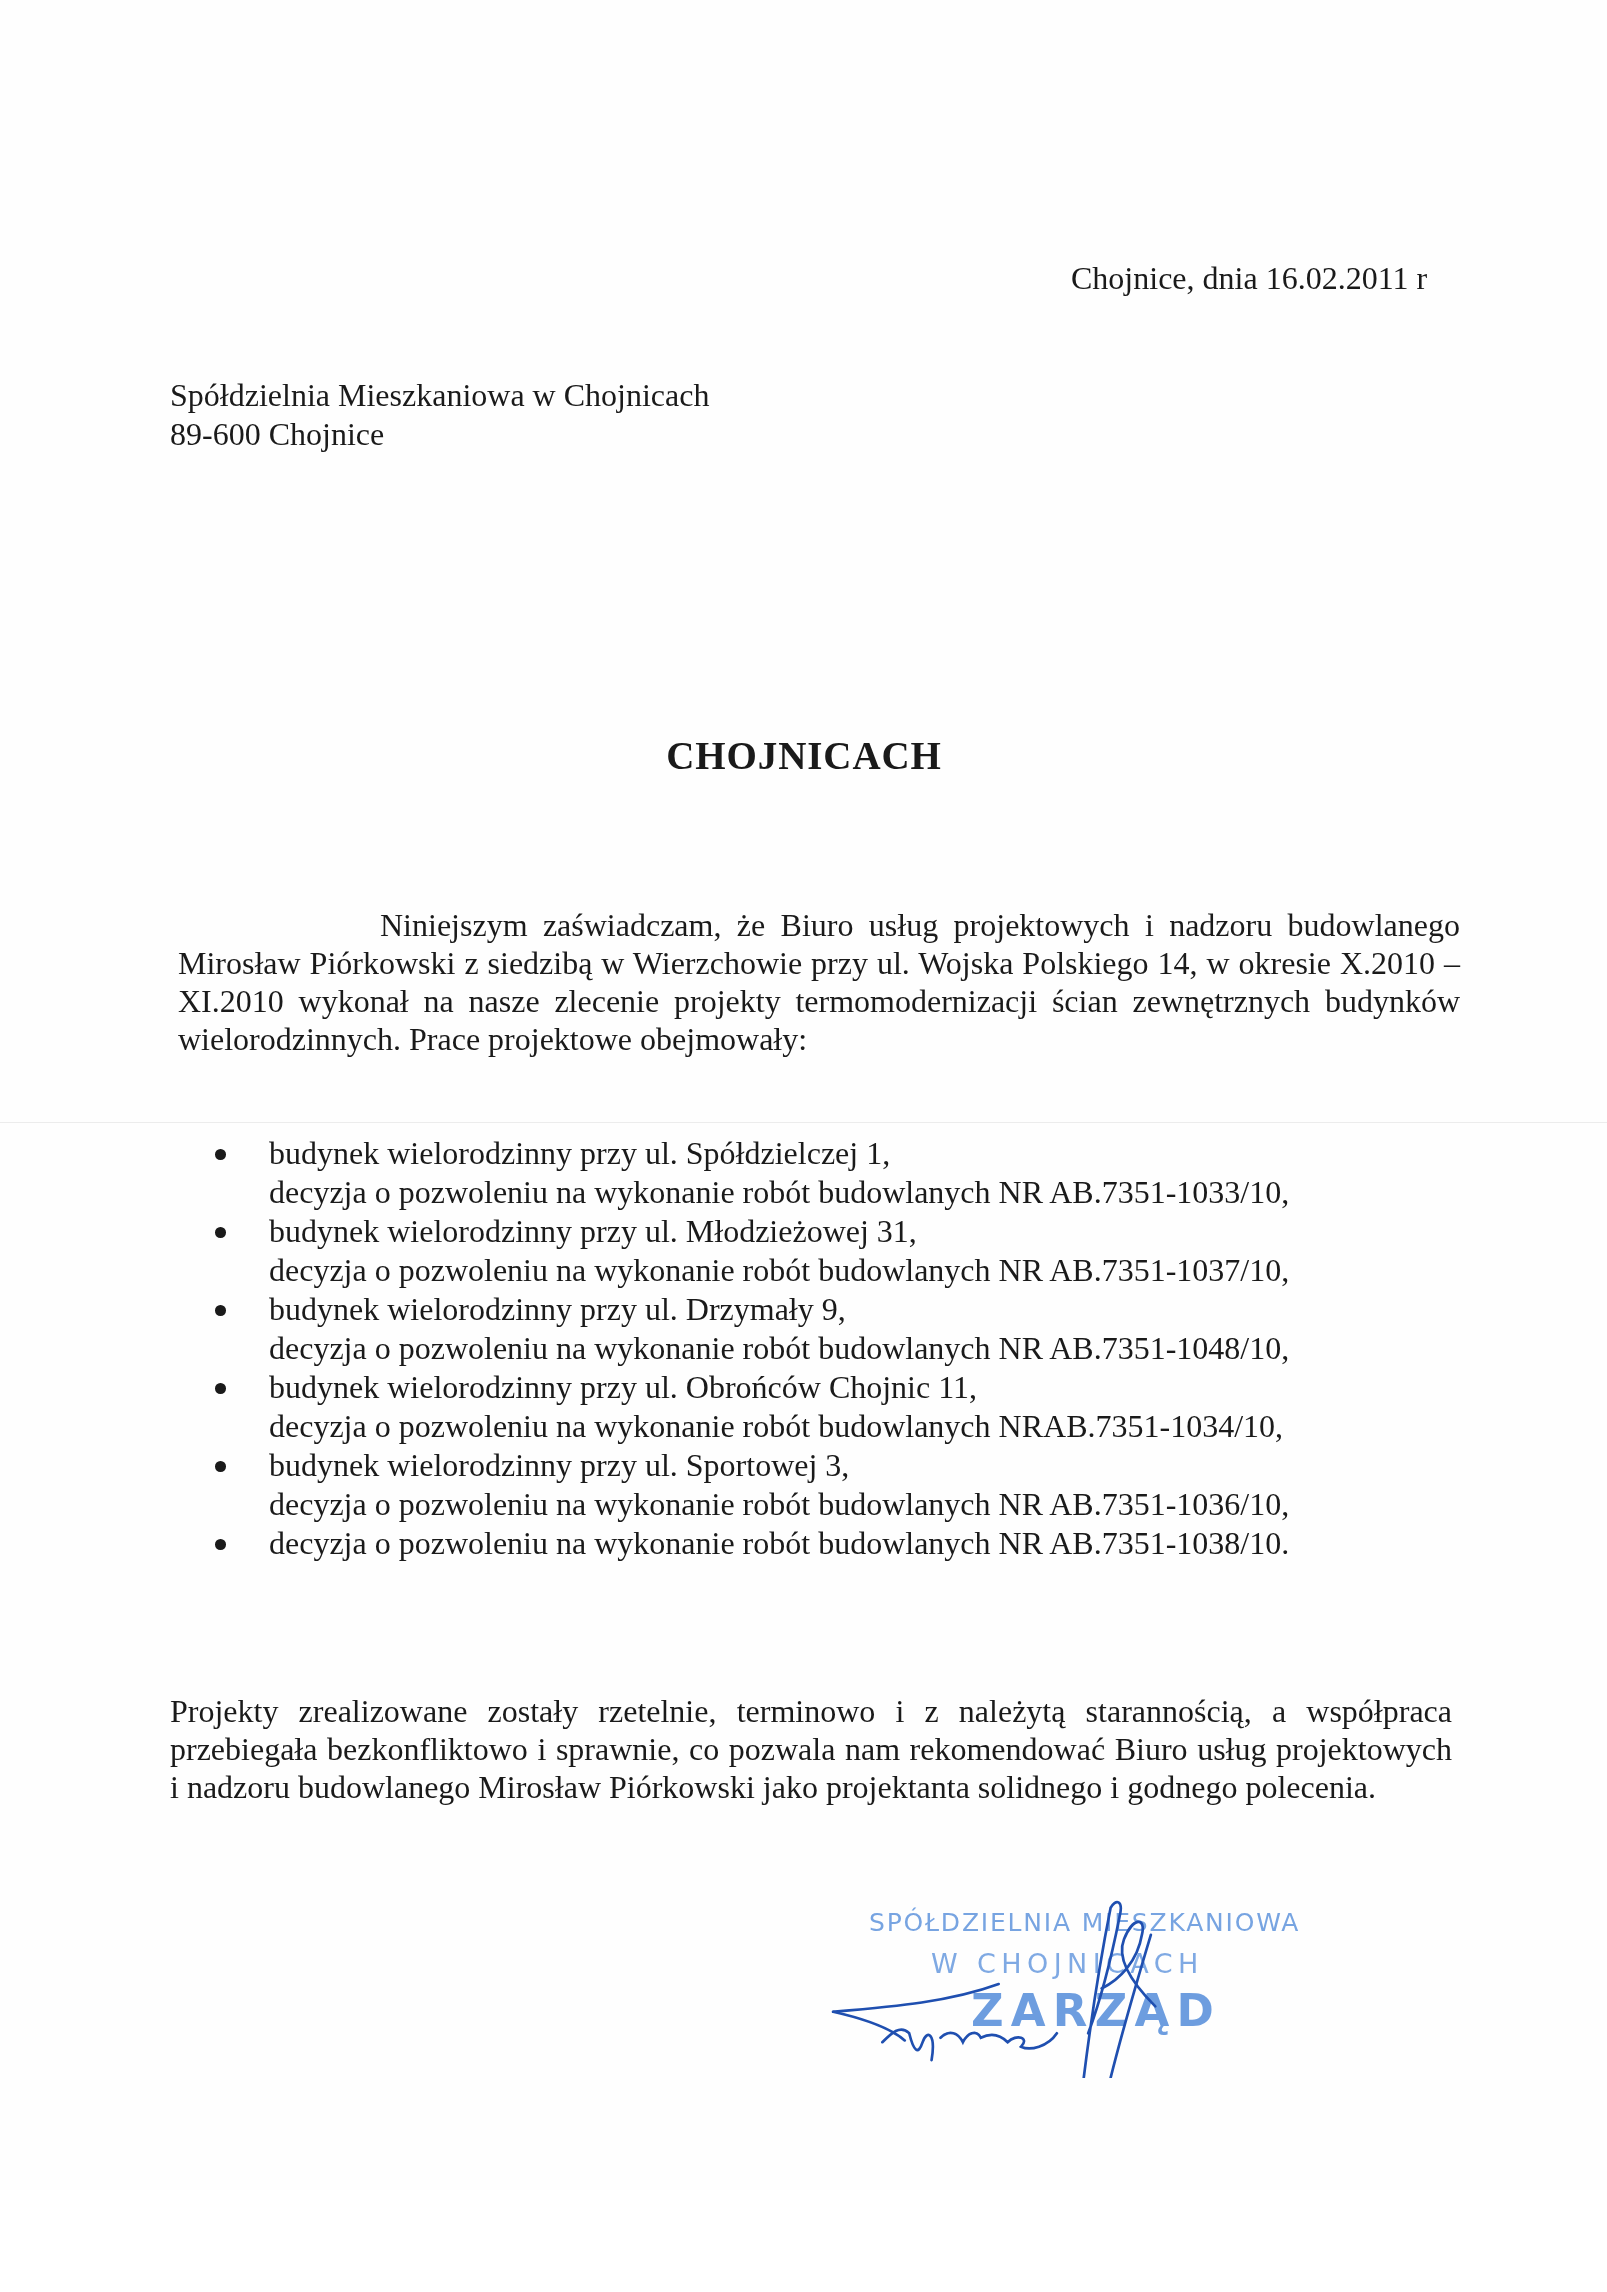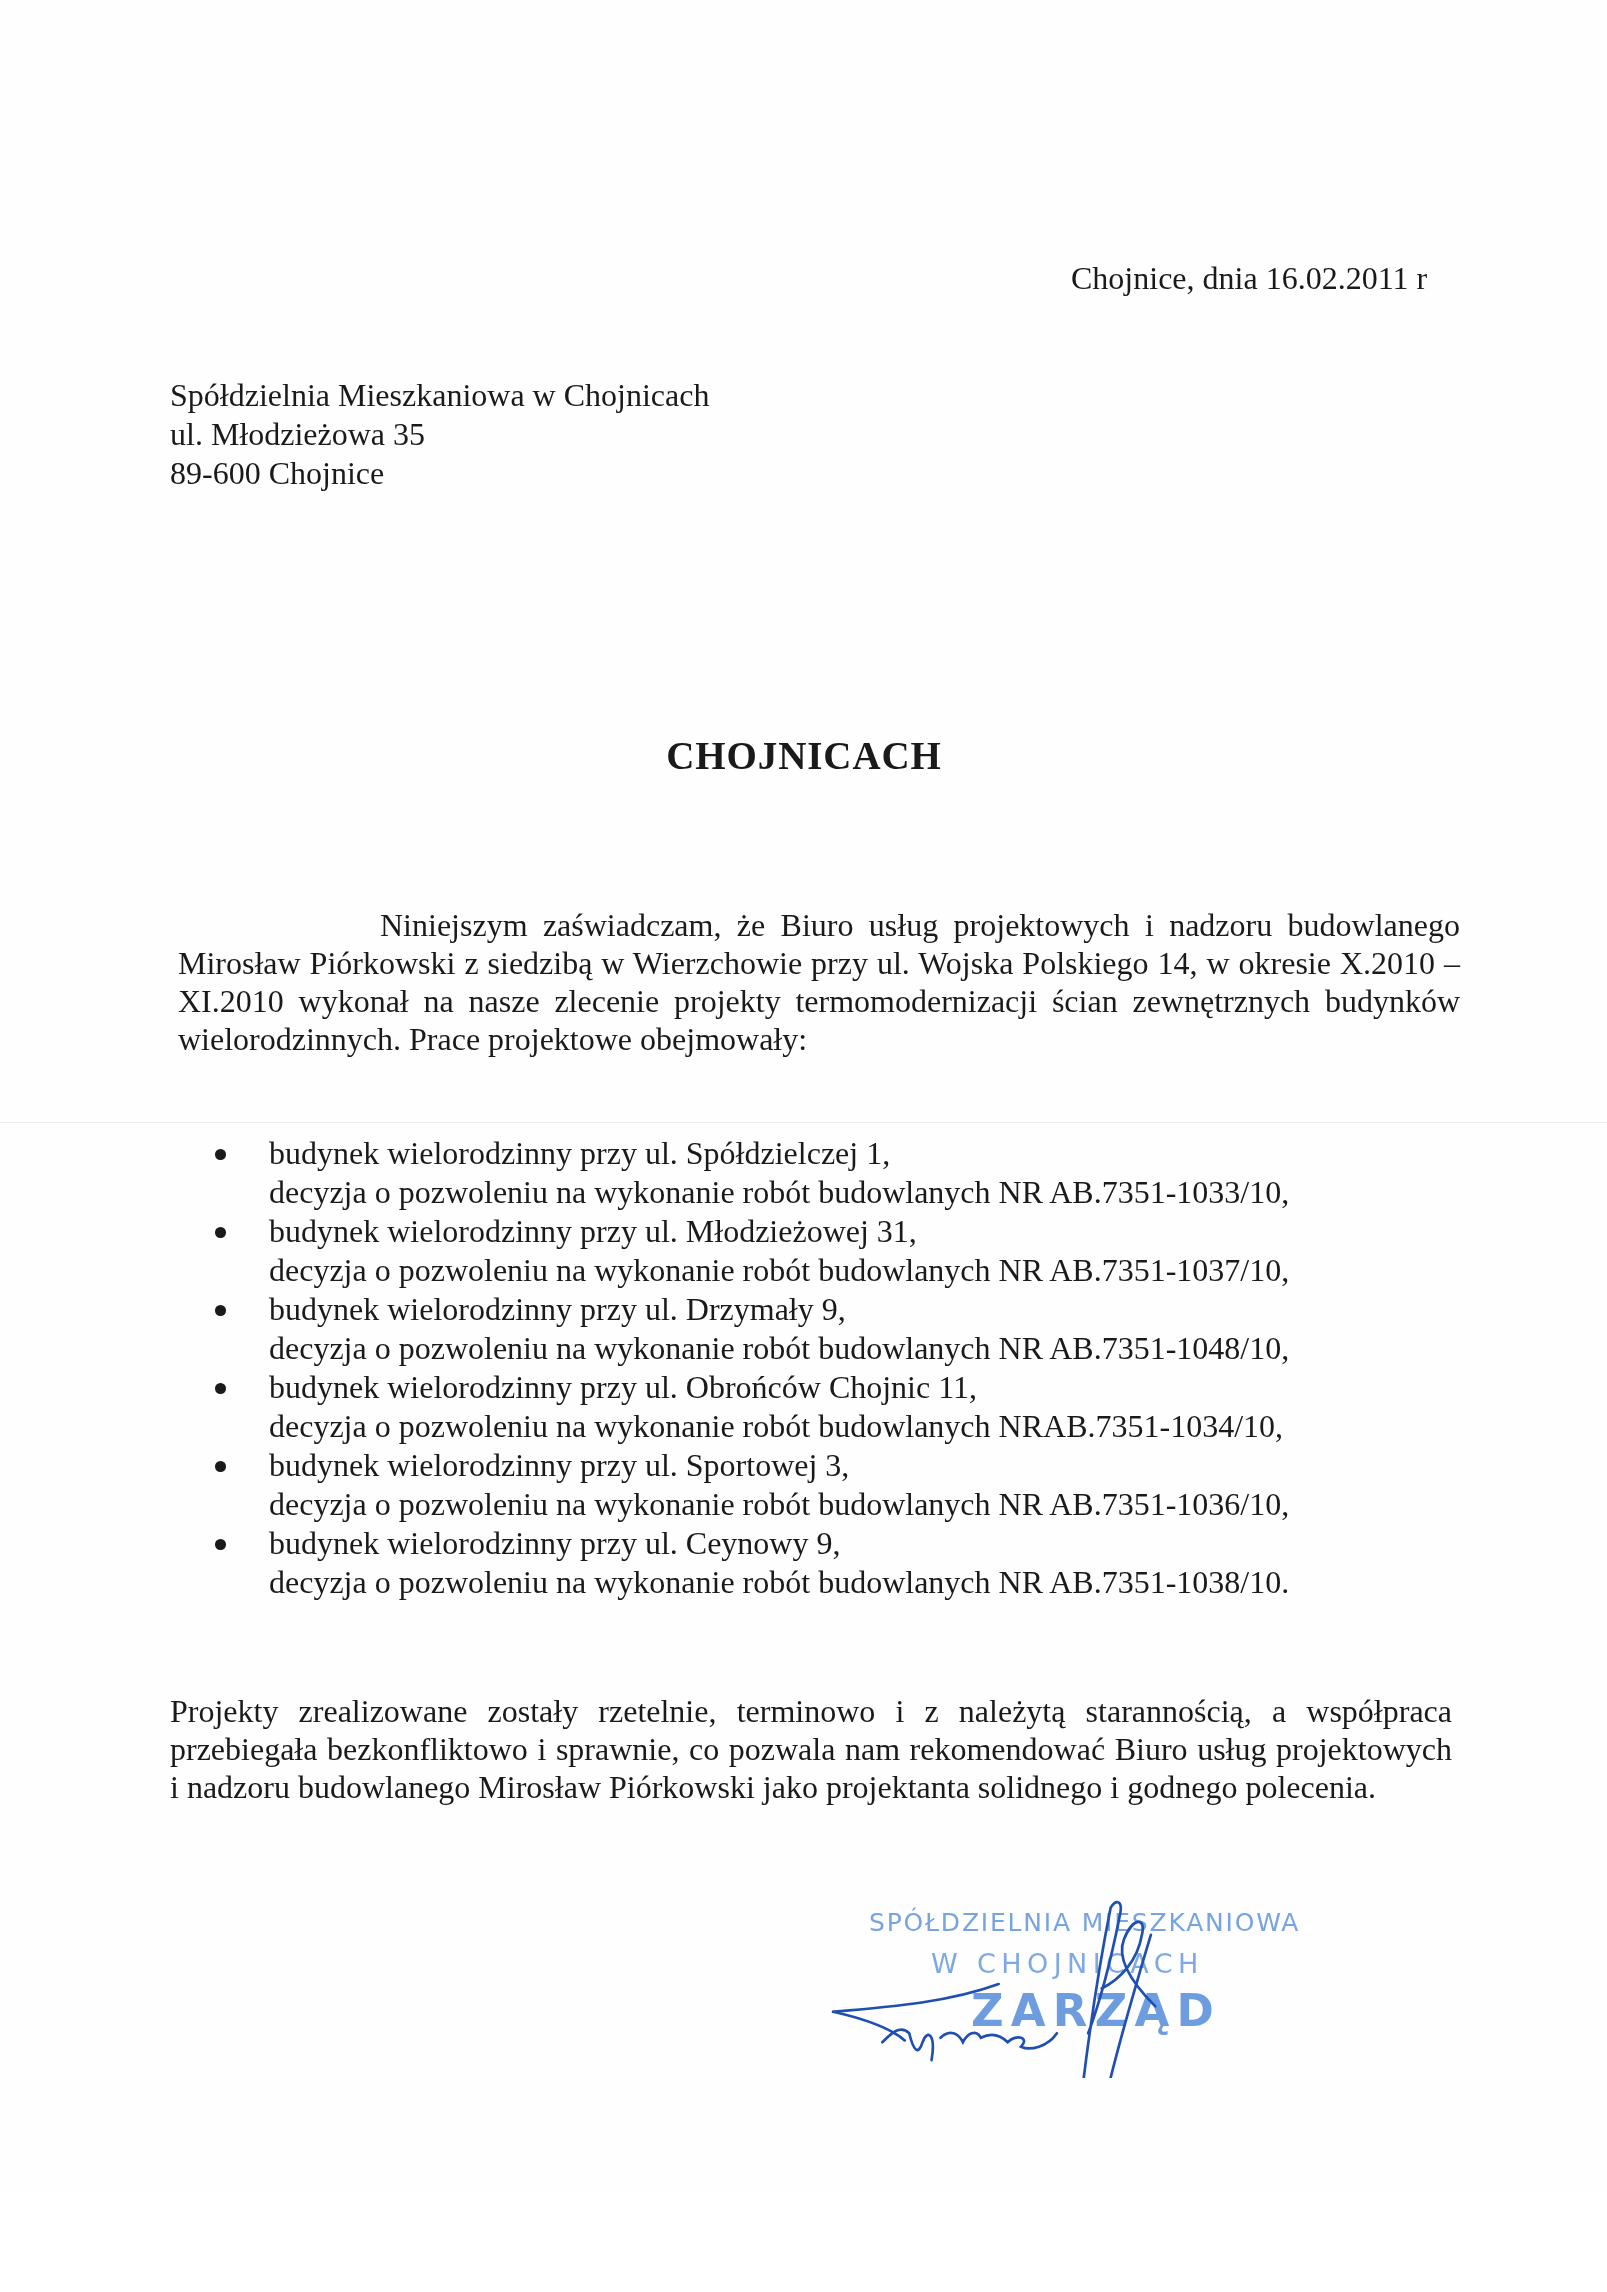--- a/index.html
+++ b/index.html
@@ -31,21 +31,20 @@
 </head>
 <body>
 
 <div class="page">
   <div class="scan-line"></div>
 
   <div class="date">Chojnice, dnia 16.02.2011 r</div>
 
   <div class="recipient">
     <div>Spółdzielnia Mieszkaniowa w Chojnicach</div>
-    <div>ul. Młodzieżowa 35</div>
     <div>89-600 Chojnice</div>
   </div>
 
   <div class="title">CHOJNICACH</div>
 
   <p class="intro" style="margin:8px"><span class="indent"></span><span>Niniejszym zaświadczam, że Biuro usług projektowych i nadzoru budowlanego Mirosław Piórkowski z siedzibą w Wierzchowie przy ul. Wojska Polskiego 14, w okresie X.2010 – XI.2010 wykonał na nasze zlecenie projekty termomodernizacji ścian zewnętrznych budynków wielorodzinnych. Prace projektowe obejmowały:</span></p>
 
   <ul class="list">
     <li>
         <span class="bullet"></span>
@@ -67,21 +66,20 @@
         <div>budynek wielorodzinny przy ul. Obrońców Chojnic 11,</div>
         <div>decyzja o pozwoleniu na wykonanie robót budowlanych NRAB.7351-1034/10,</div>
       </li>
     <li>
         <span class="bullet"></span>
         <div>budynek wielorodzinny przy ul. Sportowej 3,</div>
         <div>decyzja o pozwoleniu na wykonanie robót budowlanych NR AB.7351-1036/10,</div>
       </li>
     <li>
         <span class="bullet"></span>
-        <div>budynek wielorodzinny przy ul. Ceynowy 9,</div>
         <div>decyzja o pozwoleniu na wykonanie robót budowlanych NR AB.7351-1038/10.</div>
       </li>
   </ul>
 
   <p class="closing" style="margin:0">Projekty zrealizowane zostały rzetelnie, terminowo i z należytą starannością, a współpraca przebiegała bezkonfliktowo i sprawnie, co pozwala nam rekomendować Biuro usług projektowych i nadzoru budowlanego Mirosław Piórkowski jako projektanta solidnego i godnego polecenia.</p>
 
   <div class="stamp">
     <div class="stamp-line stamp-l1">SPÓŁDZIELNIA MIESZKANIOWA</div>
     <div class="stamp-line stamp-l2">W CHOJNICACH</div>
     <div class="stamp-line stamp-l3">ZARZĄD</div>

